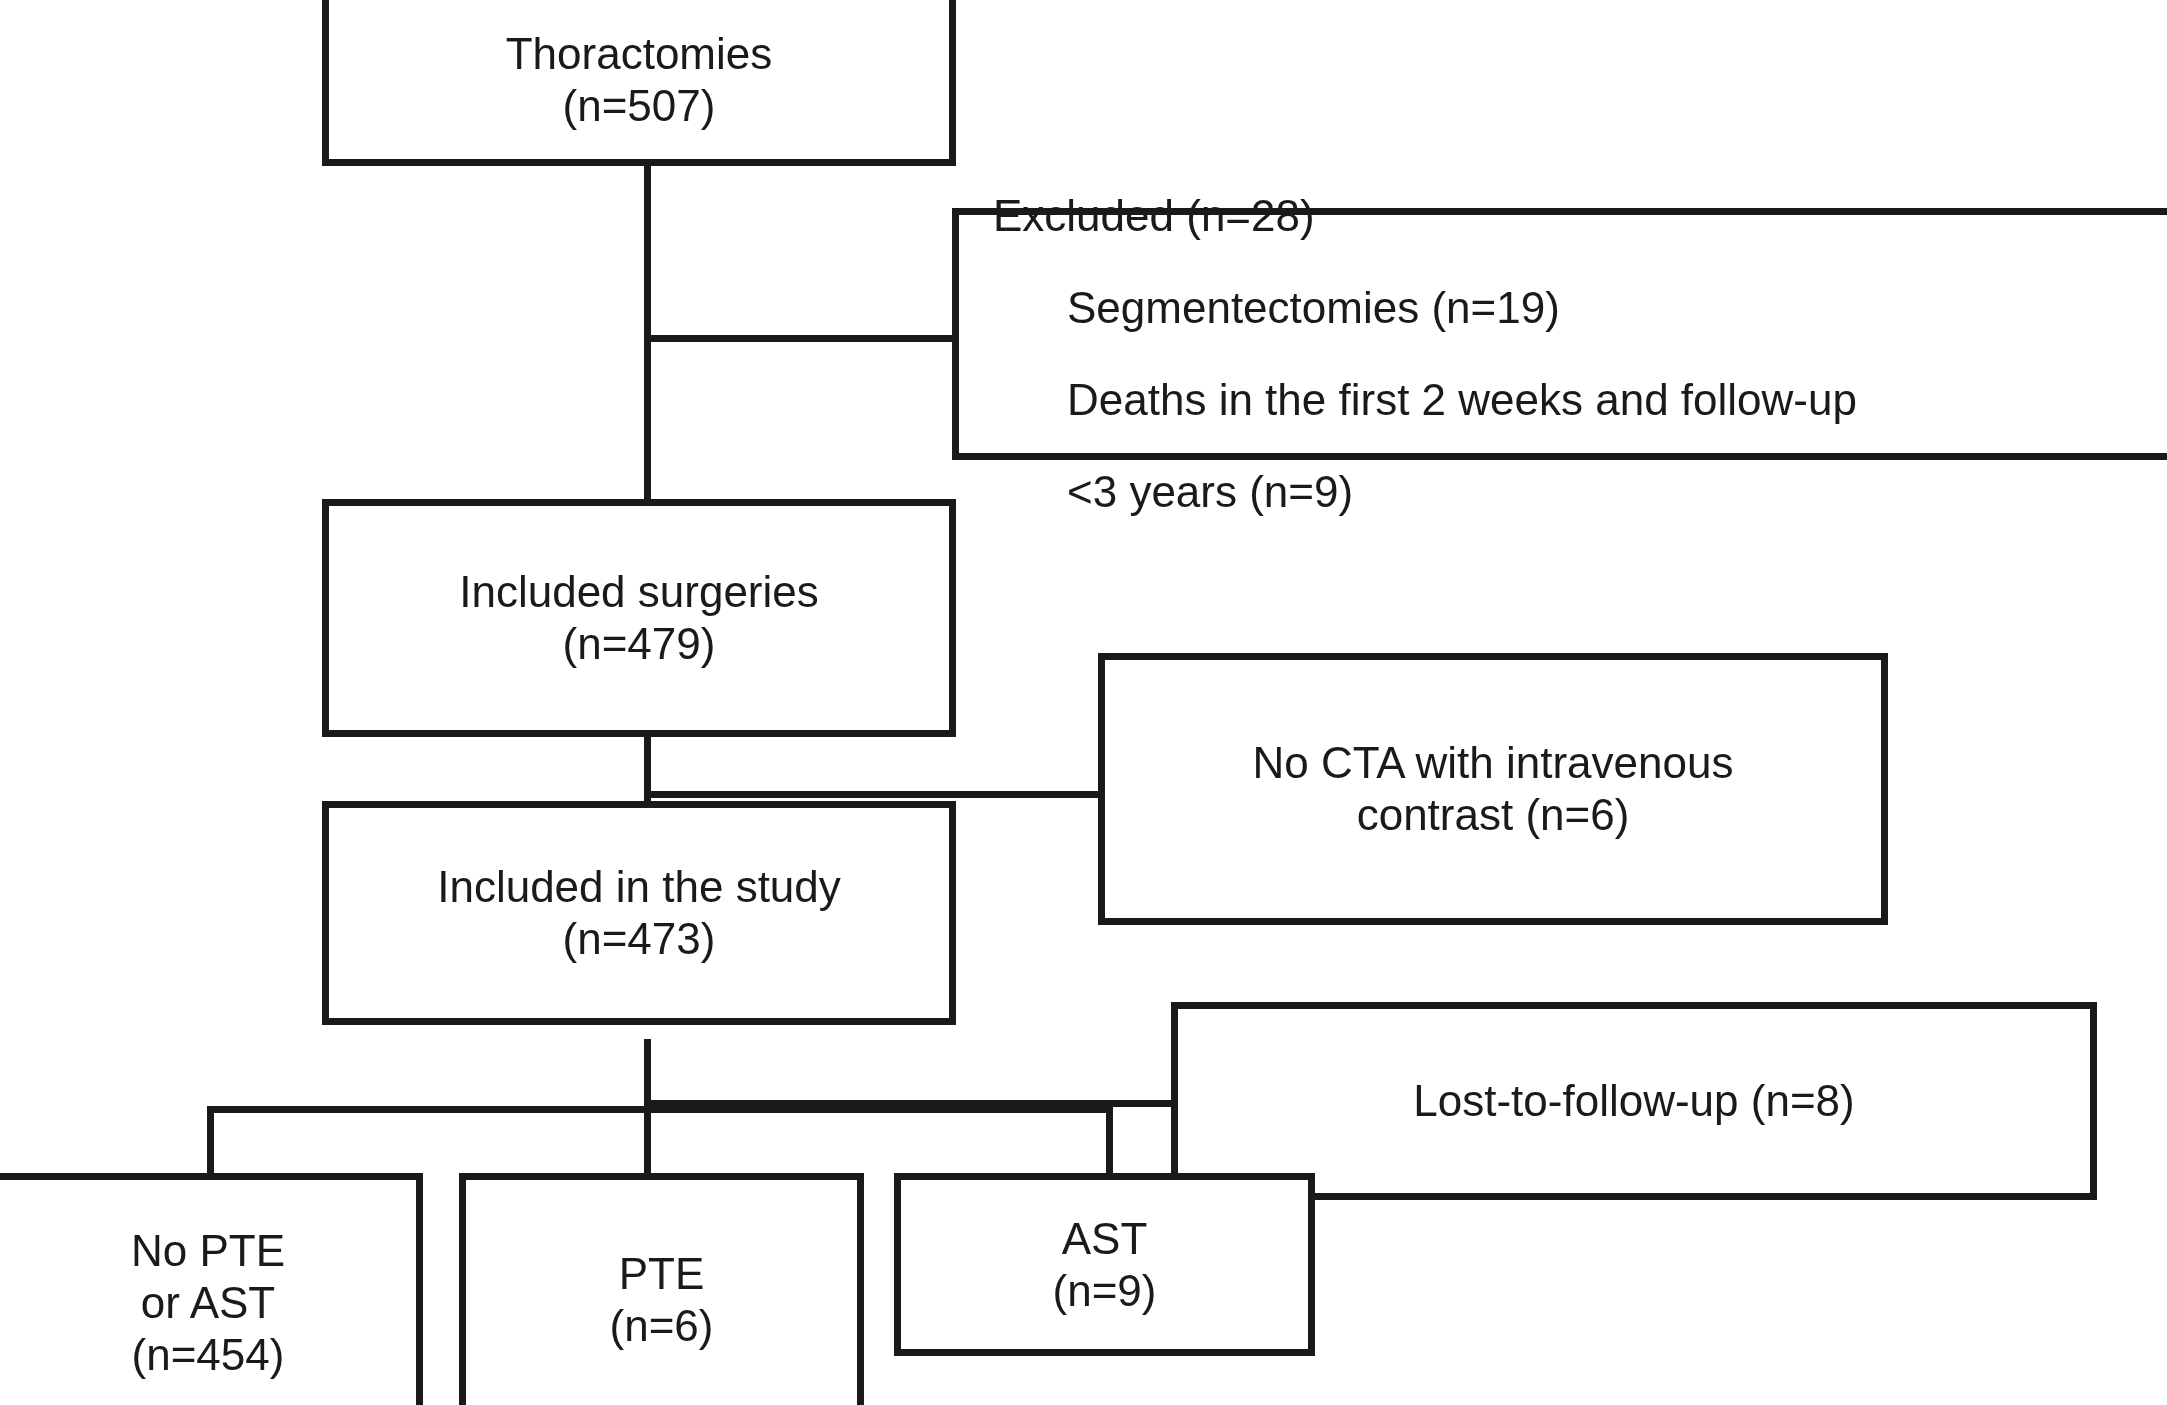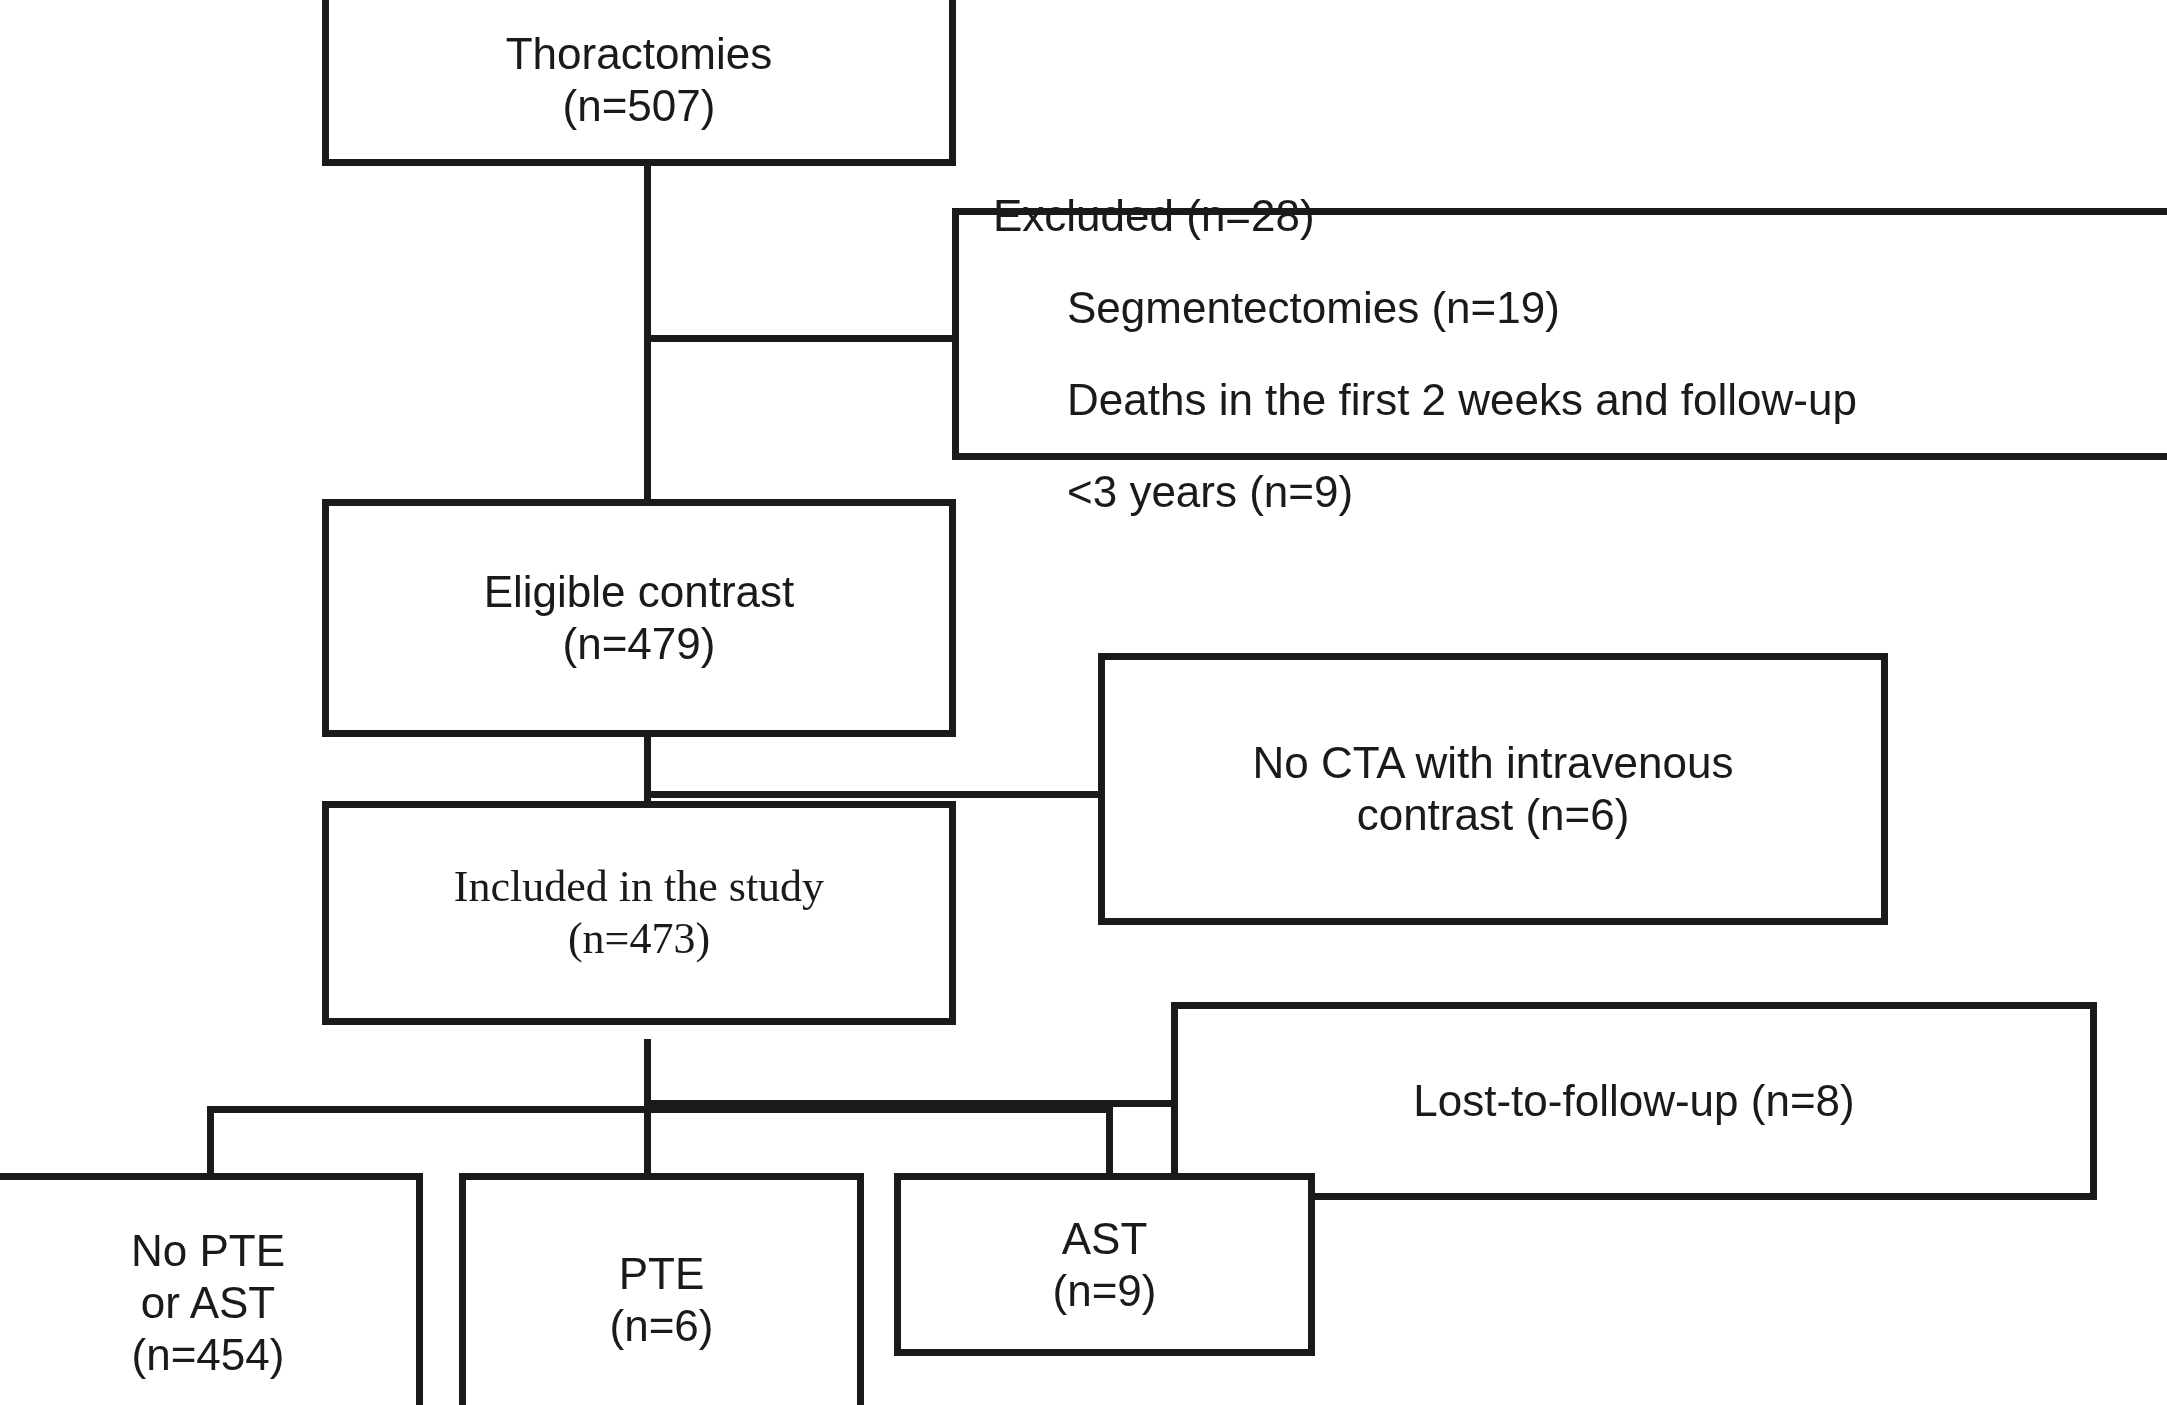--- a/index.html
+++ b/index.html
@@ -50,21 +50,21 @@
     height: 7px;
     background: #1a1a1a;
     z-index: 1;
   }
 
   
   #node-thoracotomies   { left: 322px;  top: -7px;   width: 634px;  height: 173px; }
   #node-excluded        { left: 952px;  top: 208px;  width: 1222px; height: 252px; }
   #node-eligible        { left: 322px;  top: 499px;  width: 634px;  height: 238px; }
   #node-nocta           { left: 1098px; top: 653px;  width: 790px;  height: 272px; }
-  #node-included        { left: 322px;  top: 801px;  width: 634px;  height: 224px; font-family: Liberation Serif, serif; }
+  #node-included        { left: 322px;  top: 801px;  width: 634px;  height: 224px; }
   #node-lost            { left: 1171px; top: 1002px; width: 926px;  height: 198px; }
   #node-nopte           { left: -7px;   top: 1173px; width: 430px;  height: 260px; }
   #node-pte             { left: 459px;  top: 1173px; width: 405px;  height: 254px; }
   #node-ast             { left: 894px;  top: 1173px; width: 421px;  height: 183px; }
 
   
   #stem-1       { left: 644px;  top: 166px;  height: 333px; }
   #branch-excl  { left: 644px;  top: 335px;  width: 315px; }
   #stem-2       { left: 644px;  top: 737px;  height: 64px; }
   #branch-cta   { left: 644px;  top: 791px;  width: 461px; }
@@ -97,21 +97,21 @@
   </div>
 
   <div class="node leftal" id="node-excluded">
     <span class="line">Excluded (n=28)</span>
     <span class="line indent">Segmentectomies (n=19)</span>
     <span class="line indent">Deaths in the first 2 weeks and follow-up</span>
     <span class="line indent">&lt;3 years (n=9)</span>
   </div>
 
   <div class="node center" id="node-eligible">
-    <span class="line">Eligible contrast</span>
+    <span class="line">Included surgeries</span>
     <span class="line">(n=479)</span>
   </div>
 
   <div class="node center" id="node-nocta">
     <span class="line">No CTA with intravenous</span>
     <span class="line">contrast (n=6)</span>
   </div>
 
   <div class="node center" id="node-included">
     <span class="line">Included in the study</span>

